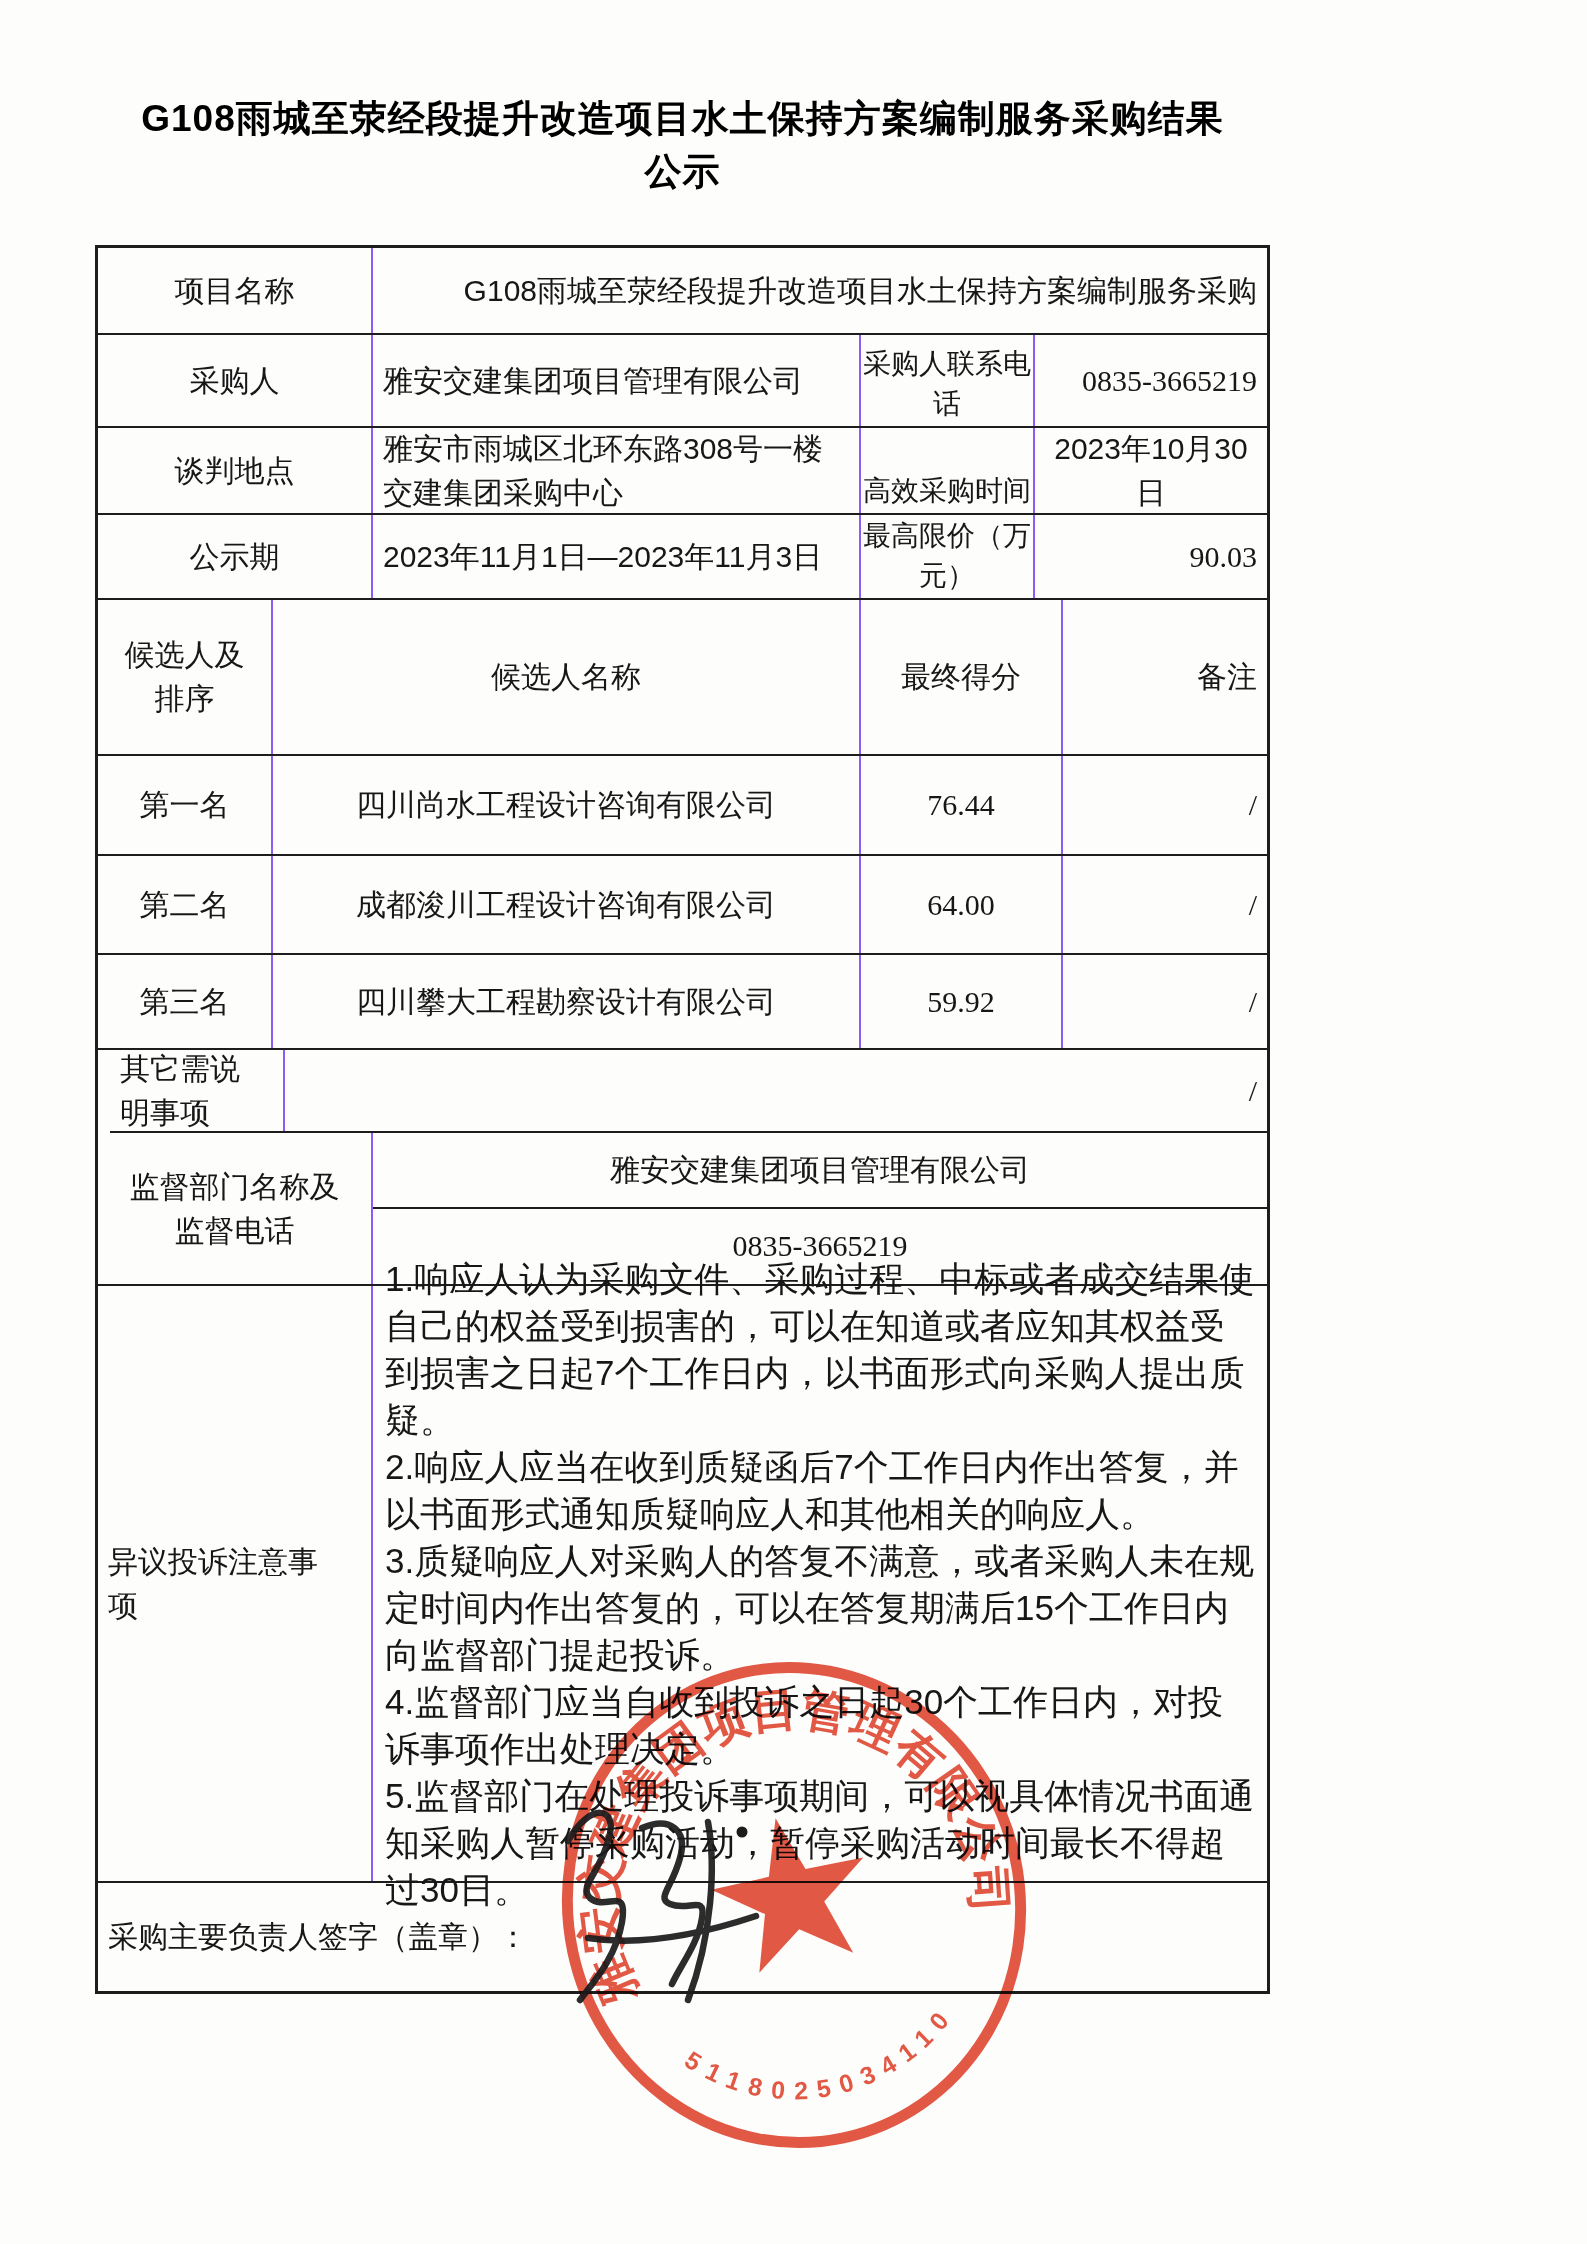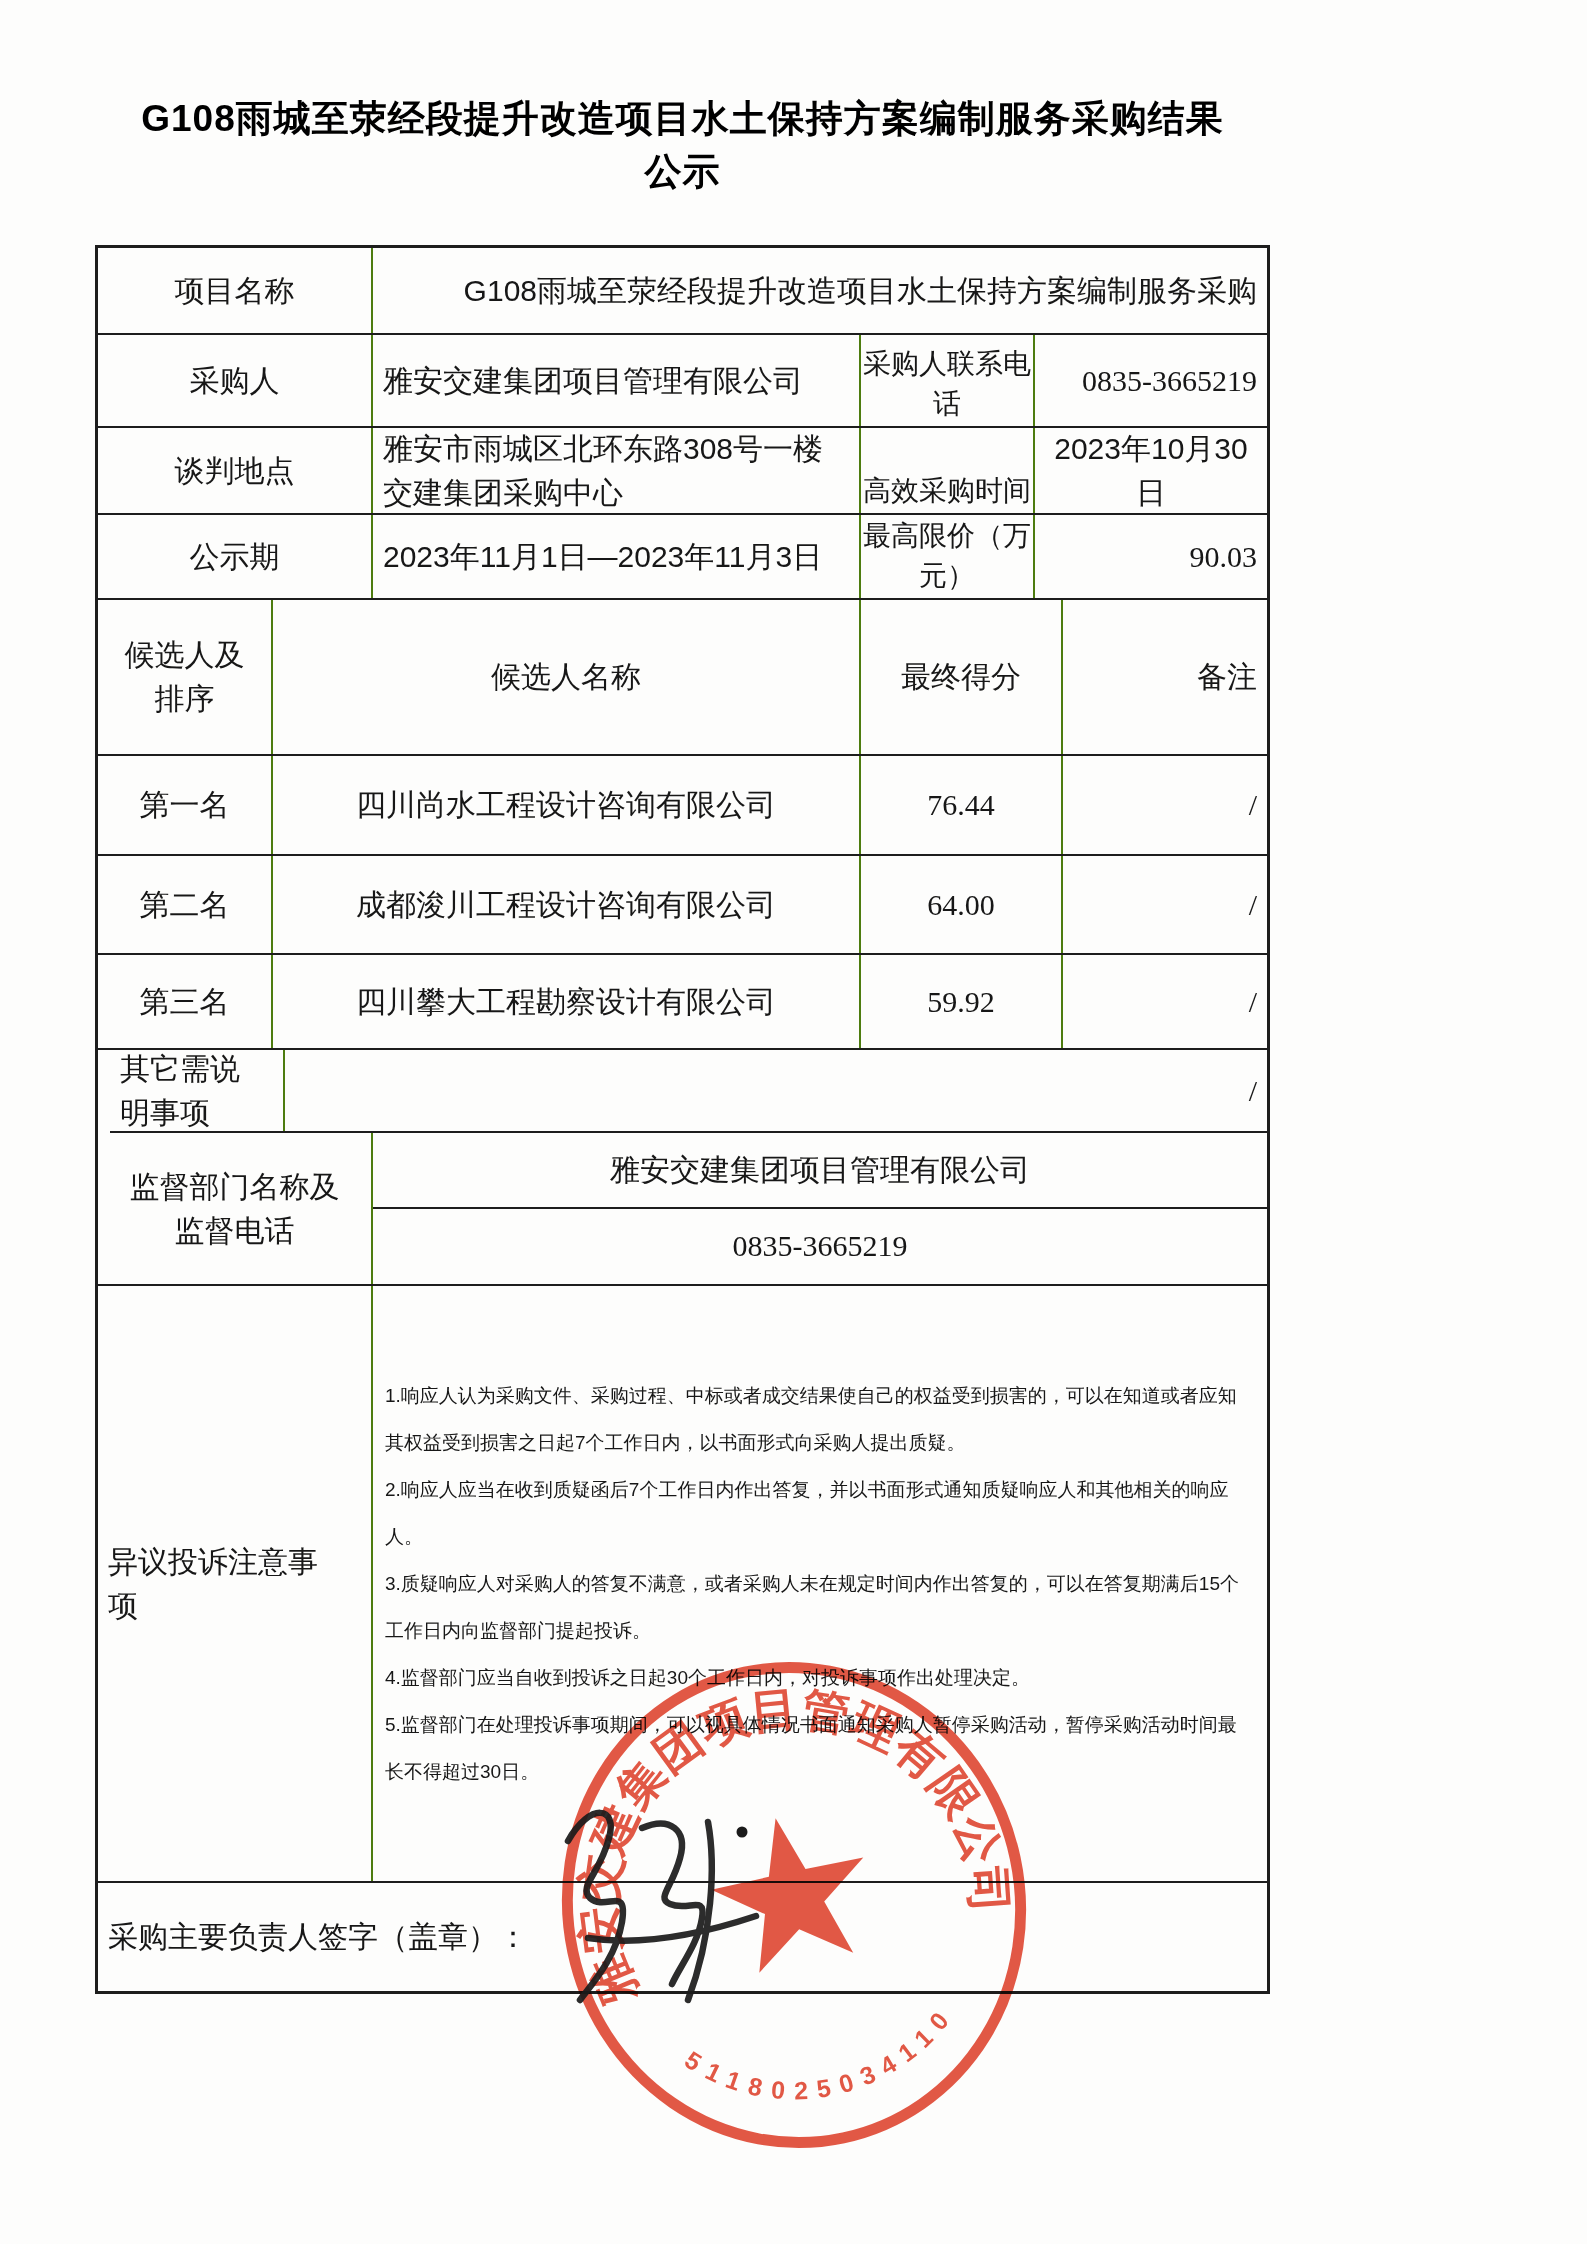--- a/index.html
+++ b/index.html
@@ -11,21 +11,21 @@
     position:absolute;left:95px;top:92px;width:1175px;text-align:center;
     font-size:37px;font-weight:700;line-height:53px;color:#000000;letter-spacing:1px;
   }
   .tbl{
     position:absolute;left:95px;top:245px;width:1175px;
     border:3px solid #1d1d1d;box-sizing:border-box;background:transparent;
   }
   .row{display:flex;border-bottom:2px solid #1d1d1d;box-sizing:border-box;align-items:stretch;}
   .row:last-child{border-bottom:none;}
   .cell{
-    border-right:2px solid #4d7c0f;box-sizing:border-box;
+    border-right:2px solid #8b5cf6;box-sizing:border-box;
     display:flex;align-items:center;justify-content:center;
     font-size:30px;line-height:44px;padding:4px 10px;text-align:center;color:#171717;
   }
   .cell:last-child,.cell.no-br{border-right:none;}
   .cell.left{justify-content:flex-start;text-align:left;}
   .flex1{flex:1;justify-content:flex-end;}
   .w-label{width:275px;flex:0 0 275px;}
   .w-val{width:488px;flex:0 0 488px;}
   .w-sub{width:174px;flex:0 0 174px;align-items:flex-end;}
   .w-rank{width:175px;flex:0 0 175px;}
@@ -35,21 +35,21 @@
   .r1{height:87px;} .r2{height:93px;} .r3{height:87px;} .r4{height:85px;}
   .r5{height:156px;} .r6{height:100px;} .r7{height:99px;} .r8{height:95px;}
   .r9{height:83px;margin-left:12px;} .r10{height:153px;} .r11{height:597px;} .r12{height:108px;}
   .col{display:flex;flex-direction:column;}
   .sup-top{height:50%;border-bottom:2px solid #1d1d1d;border-right:none;}
   .sup-bottom{height:50%;border-right:none;}
   .wrap-c120{display:inline-block;width:124px;text-align:center;}
   .wrap-c215{display:inline-block;width:214px;text-align:center;}
   .wrap-l130{display:inline-block;width:128px;text-align:left;}
   .wrap-l220{display:inline-block;width:218px;text-align:left;}
-  .objection-text{font-size:19px;line-height:47px;padding:10px 12px;}
+  .objection-text{font-size:35px;line-height:47px;padding:10px 12px;}
   .score-cell{font-family:"Liberation Serif","DejaVu Serif",serif;}
   .stamp-svg{position:absolute;left:545px;top:1656px;width:498px;height:498px;z-index:5;opacity:.88;mix-blend-mode:multiply;}
   .sign-svg{position:absolute;left:530px;top:1786px;width:250px;height:230px;z-index:6;}
 </style>
 </head>
 <body>
 
 <div class="page">
 
   <div class="doc-title">

